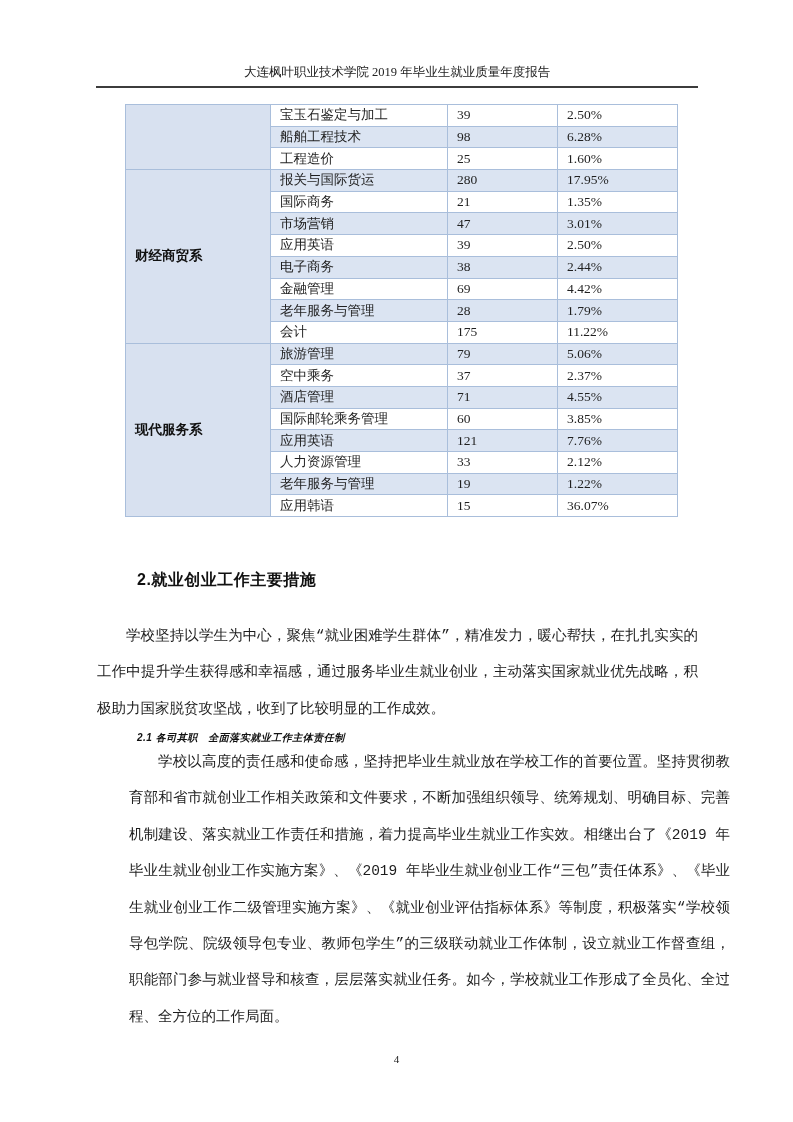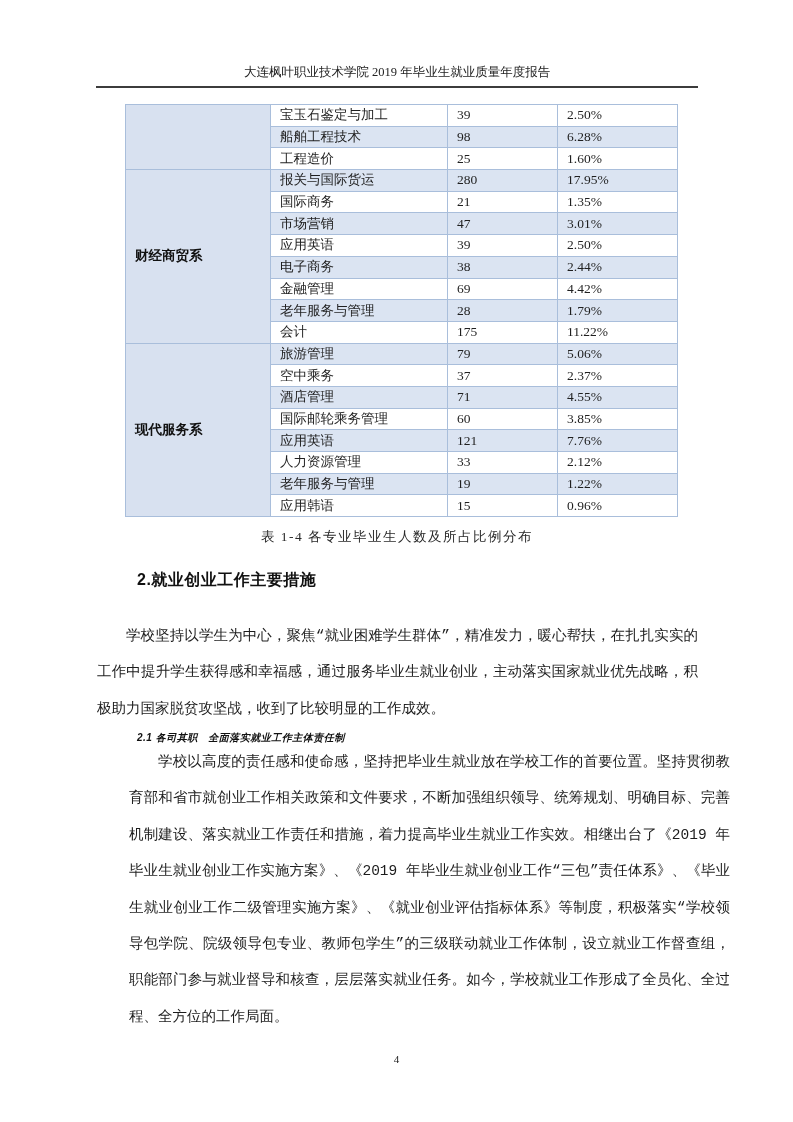--- a/index.html
+++ b/index.html
@@ -192,26 +192,25 @@
           <td class="percent">2.12%</td>
         </tr>
         <tr class="striped">
           <td class="major">老年服务与管理</td>
           <td class="count">19</td>
           <td class="percent">1.22%</td>
         </tr>
         <tr>
           <td class="major">应用韩语</td>
           <td class="count">15</td>
-          <td class="percent">0.96%</td>
+          <td class="percent">36.07%</td>
         </tr>
       </tbody>
   </table>
 
-  <div class="table-caption">表 1-4 各专业毕业生人数及所占比例分布</div>
 
   <div class="sec-heading h2">2.就业创业工作主要措施</div>
 
   <div class="body-para p1">学校坚持以学生为中心，聚焦“就业困难学生群体”，精准发力，暖心帮扶，在扎扎实实的工作中提升学生获得感和幸福感，通过服务毕业生就业创业，主动落实国家就业优先战略，积极助力国家脱贫攻坚战，收到了比较明显的工作成效。</div>
 
   <div class="sec-heading h21">2.1 各司其职　全面落实就业工作主体责任制</div>
 
   <div class="body-para p2">学校以高度的责任感和使命感，坚持把毕业生就业放在学校工作的首要位置。坚持贯彻教育部和省市就创业工作相关政策和文件要求，不断加强组织领导、统筹规划、明确目标、完善机制建设、落实就业工作责任和措施，着力提高毕业生就业工作实效。相继出台了《2019 年毕业生就业创业工作实施方案》、《2019 年毕业生就业创业工作“三包”责任体系》、《毕业生就业创业工作二级管理实施方案》、《就业创业评估指标体系》等制度，积极落实“学校领导包学院、院级领导包专业、教师包学生”的三级联动就业工作体制，设立就业工作督查组，职能部门参与就业督导和核查，层层落实就业任务。如今，学校就业工作形成了全员化、全过程、全方位的工作局面。</div>
 
   <div class="page-number">4</div>

